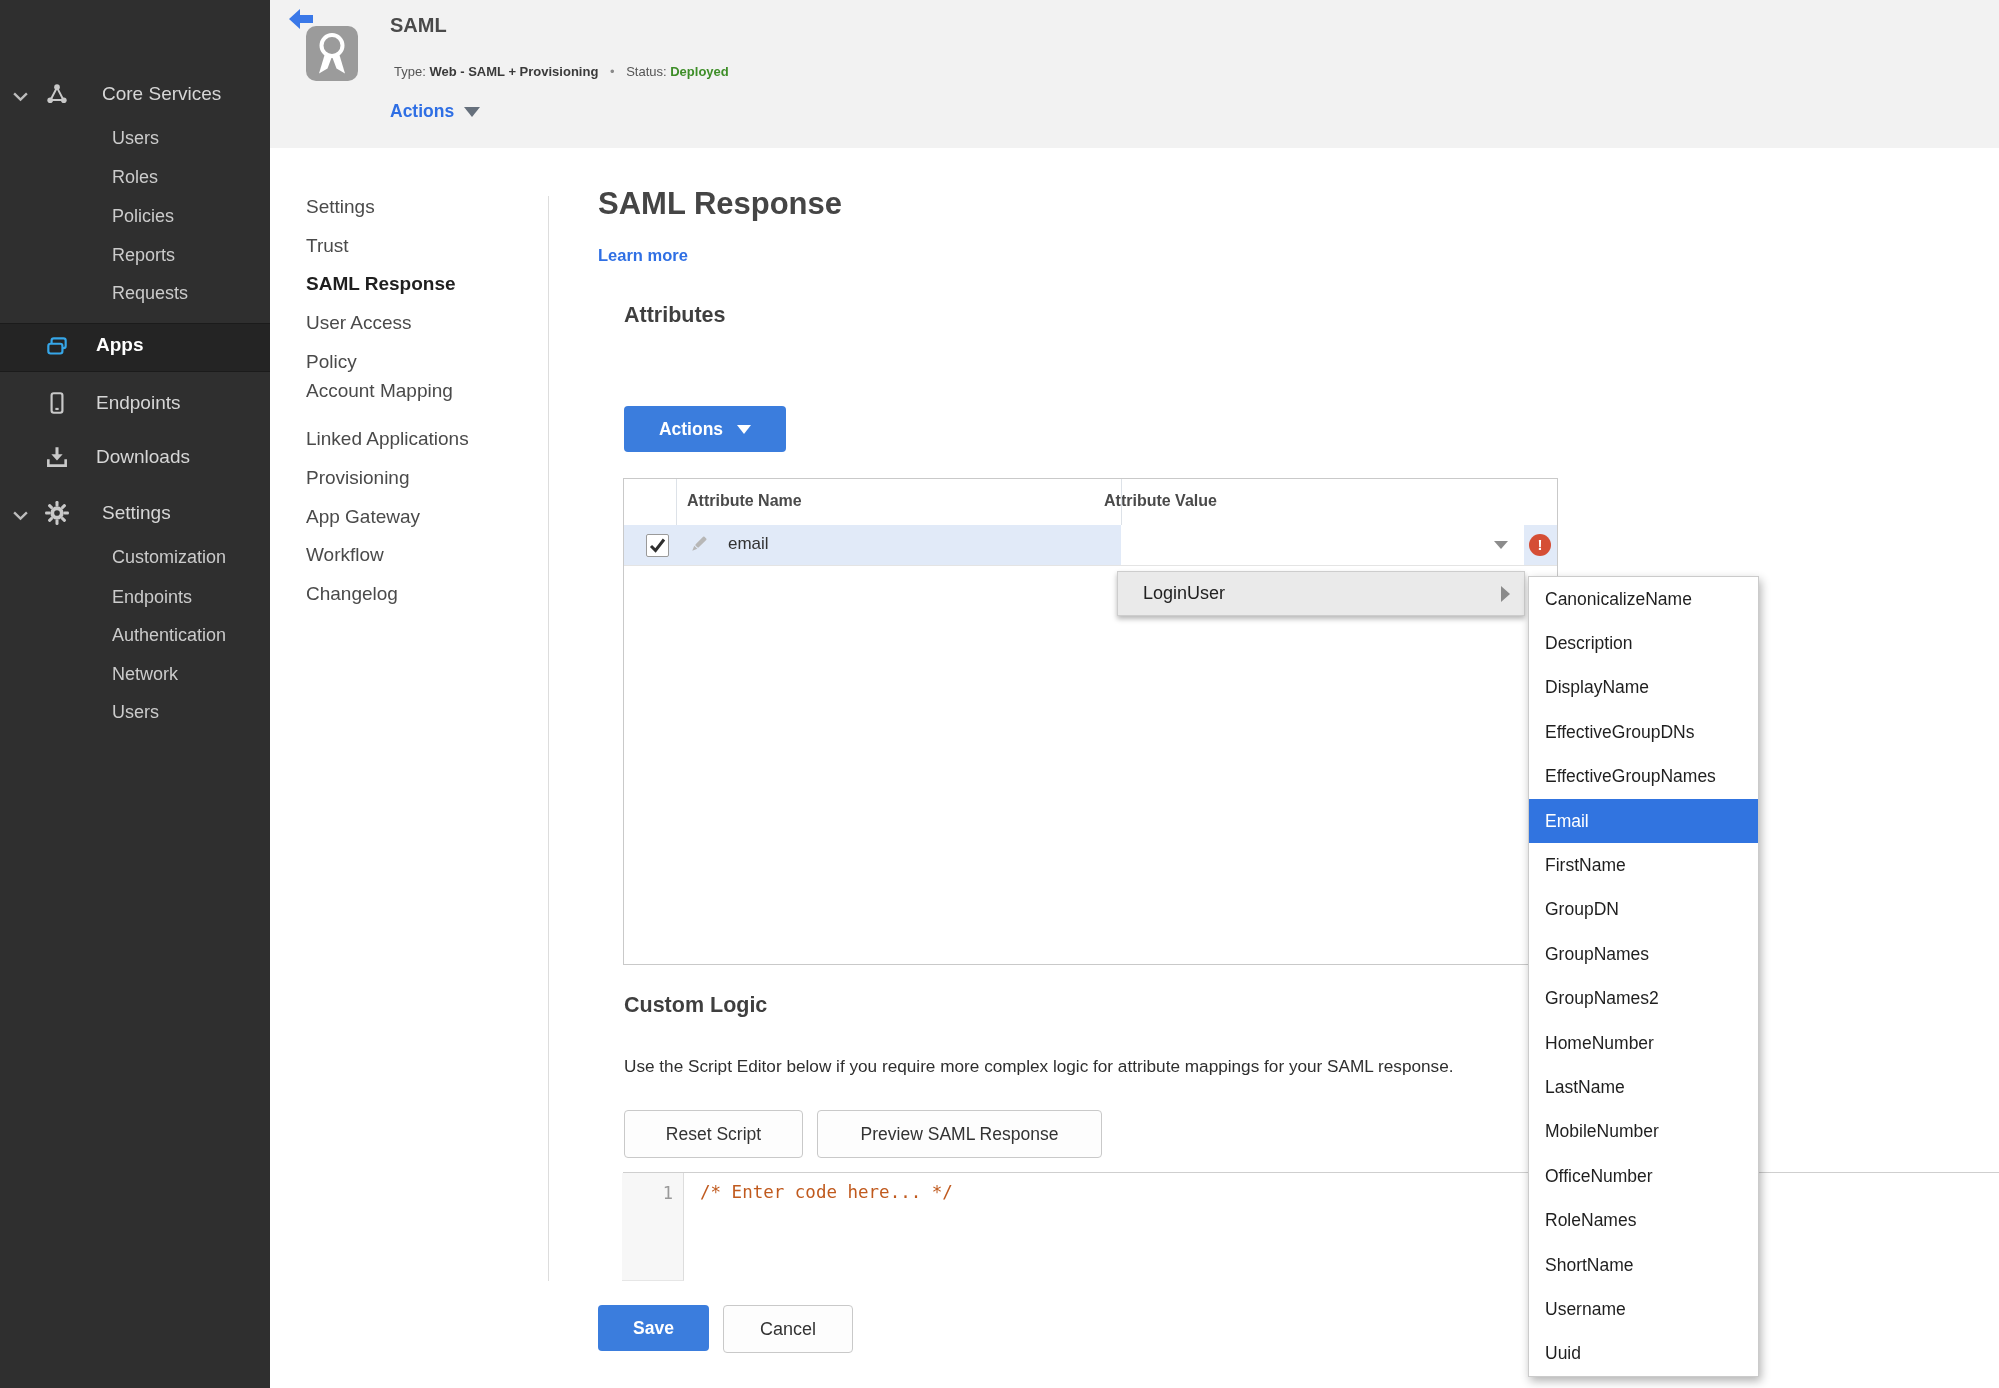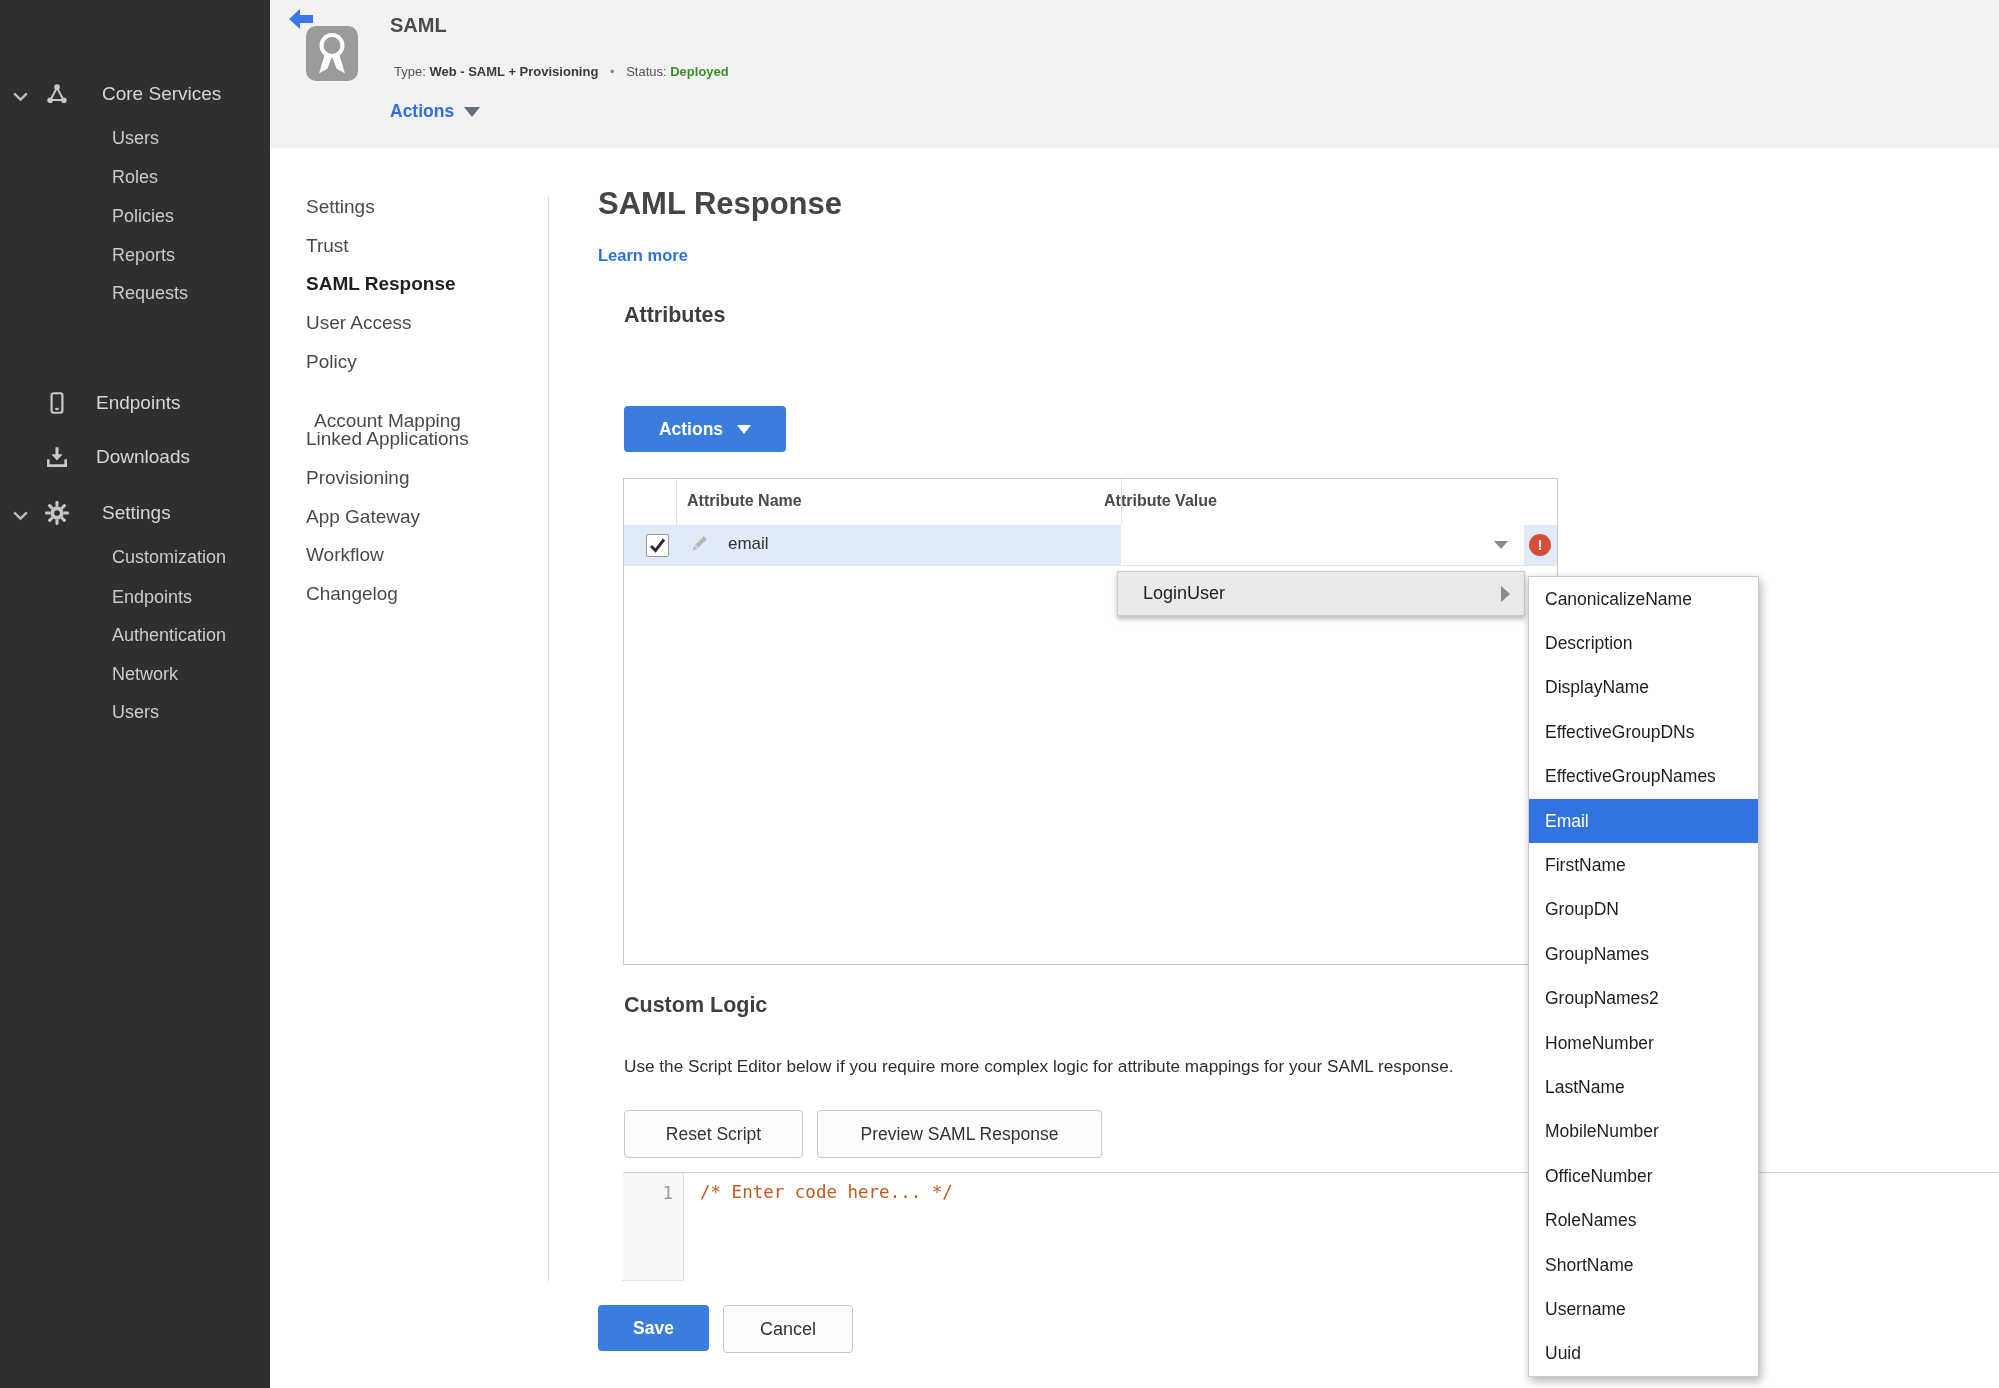--- a/index.html
+++ b/index.html
@@ -105,20 +105,27 @@
       </svg>
       <span class="side-label" style="left:102px;">Core Services</span>
     </div>
 
     <span class="side-sub abs" style="top:128px;">Users</span>
     <span class="side-sub abs" style="top:167px;">Roles</span>
     <span class="side-sub abs" style="top:206px;">Policies</span>
     <span class="side-sub abs" style="top:245px;">Reports</span>
     <span class="side-sub abs" style="top:283px;">Requests</span>
 
+    <div id="apps-band">
+      <svg class="side-ico" style="top:10px;" viewBox="0 0 24 24" fill="none">
+        <rect x="7" y="4" width="13" height="9" rx="2" stroke="#36a6e8" stroke-width="2"></rect>
+        <rect x="4" y="9" width="13" height="9" rx="2" stroke="#36a6e8" stroke-width="2" fill="#242424"></rect>
+      </svg>
+      <span class="side-label">Apps</span>
+    </div>
 
     <div class="side-row" style="top:381px;">
       <svg class="side-ico" viewBox="0 0 24 24" fill="none" stroke="#c9c9c9" stroke-width="2">
         <rect x="7" y="3" width="10" height="18" rx="2"></rect>
           <line x1="10.5" y1="17.5" x2="13.5" y2="17.5"></line>
       </svg>
       <span class="side-label">Endpoints</span>
     </div>
 
     <div class="side-row" style="top:435px;">
@@ -185,21 +192,21 @@
 
   <div id="hdr-actions" class="abs">
     <span>Actions</span><span class="caret-dn"></span>
   </div>
 
   <div class="subnav-item" style="top:196px;">Settings</div>
   <div class="subnav-item" style="top:235px;">Trust</div>
   <div class="subnav-item active" style="top:273px;">SAML Response</div>
   <div class="subnav-item" style="top:312px;">User Access</div>
   <div class="subnav-item" style="top:351px;">Policy</div>
-  <div class="subnav-item" style="top:410px;margin-left:8px;">Account Mapping</div>
+  <div class="subnav-item" style="top:380px;">Account Mapping</div>
   <div class="subnav-item" style="top:428px;">Linked Applications</div>
   <div class="subnav-item" style="top:467px;">Provisioning</div>
   <div class="subnav-item" style="top:506px;">App Gateway</div>
   <div class="subnav-item" style="top:544px;">Workflow</div>
   <div class="subnav-item" style="top:583px;">Changelog</div>
   <div id="subnav-divider" class="abs"></div>
 
   <div id="page-title" class="abs">SAML Response</div>
   <div id="learn-more" class="abs">Learn more</div>
 

